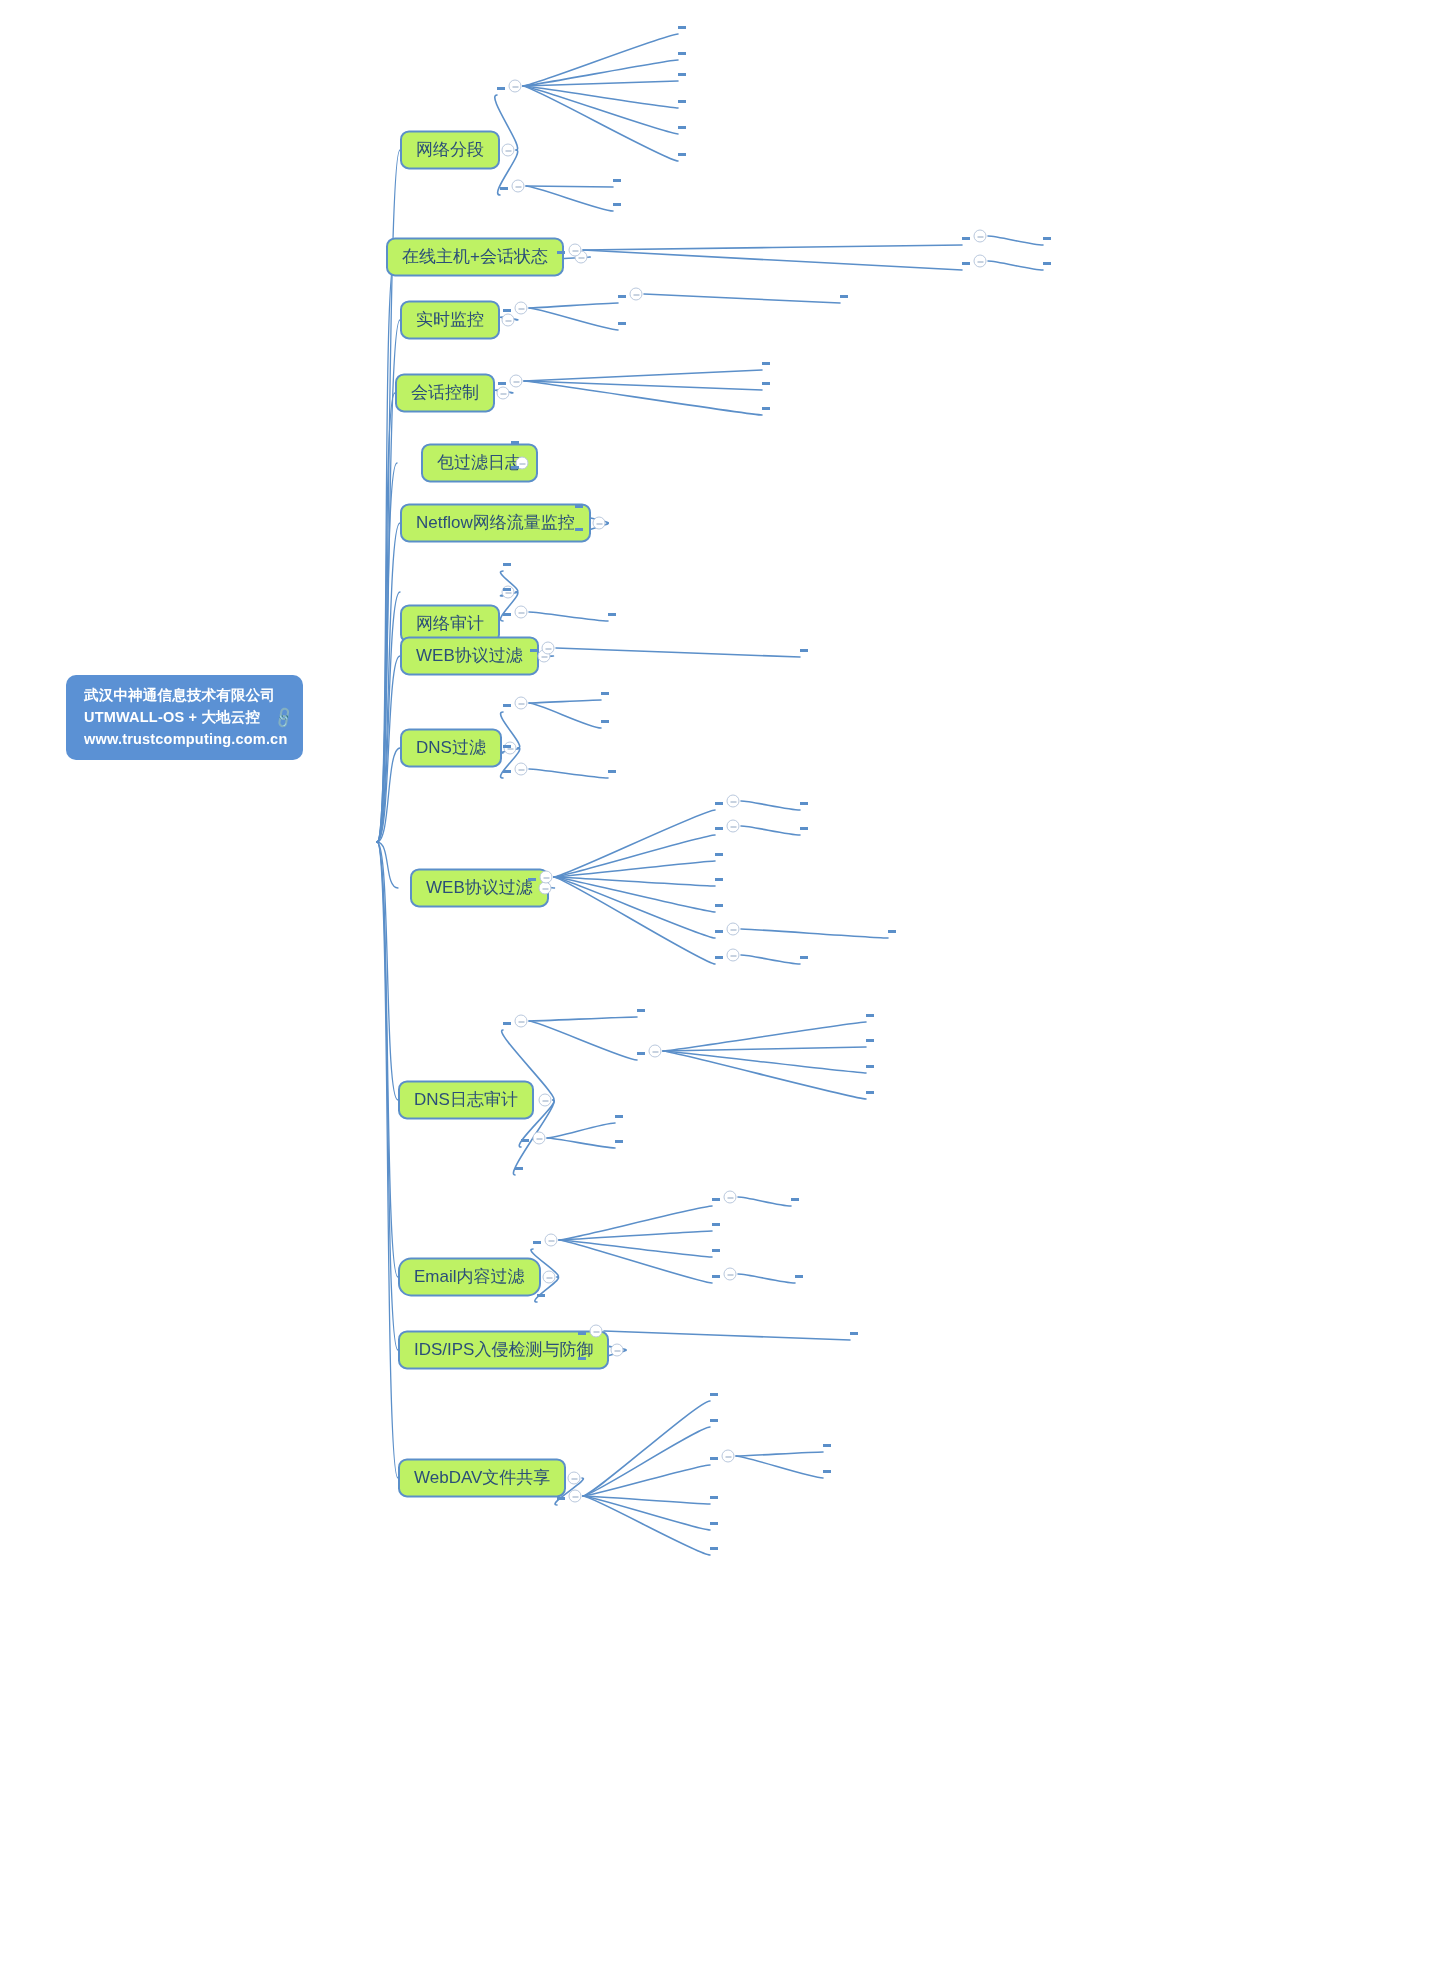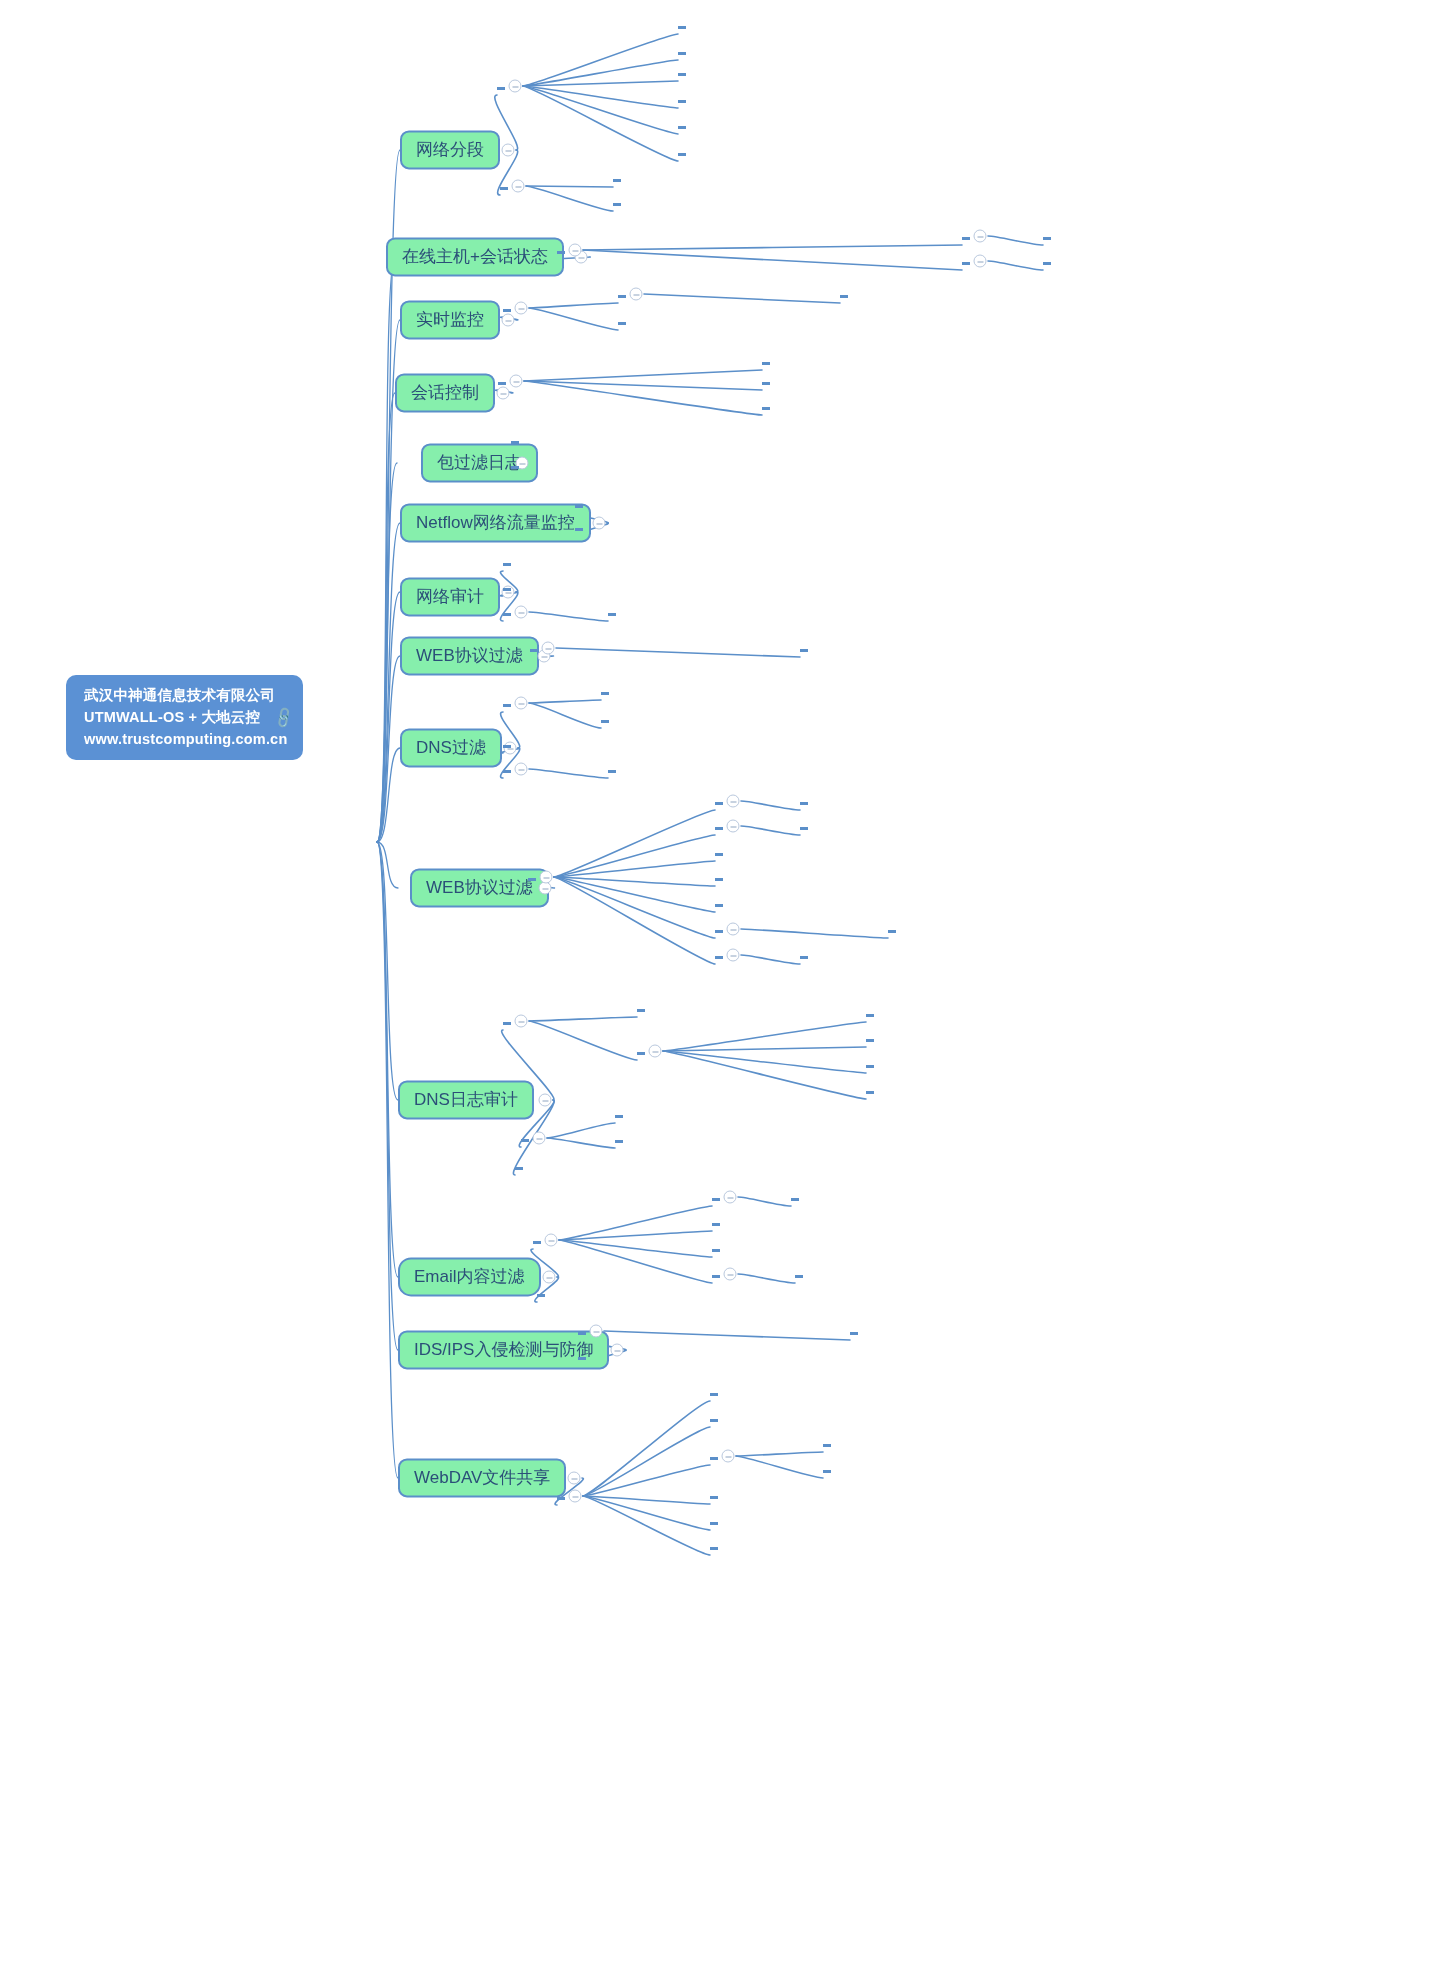--- a/index.html
+++ b/index.html
@@ -20,21 +20,21 @@
   .node {
     position: absolute;
     white-space: nowrap;
     font-size: 13.5px;
     color: #1a1a1a;
     line-height: 1.25;
     transform: translateY(-50%);
   }
   
   .lvl1 {
-    background: #86efac;
+    background: #bef264;
     border: 2px solid #5b8fc9;
     border-radius: 9px;
     padding: 7px 14px;
     font-size: 17px;
     color: #2b4f78;
     font-weight: 400;
   }
   
   .root {
     background: #dce6f2;
@@ -196,21 +196,21 @@
       <div>UTMWALL-OS + 大地云控</div>
       <div>www.trustcomputing.com.cn</div>
       <span class="link-glyph">🔗</span>
     </div>
     <div class="node lvl1" style="left: 400px; top: 150px;">网络分段</div>
     <div class="node lvl1" style="left: 386px; top: 257px;">在线主机+会话状态</div>
     <div class="node lvl1" style="left: 400px; top: 320px;">实时监控</div>
     <div class="node lvl1" style="left: 395px; top: 393px;">会话控制</div>
     <div class="node lvl1" style="left: 397px; top: 463px; margin-left: 24px;">包过滤日志</div>
     <div class="node lvl1" style="left: 400px; top: 523px;">Netflow网络流量监控</div>
-    <div class="node lvl1" style="left: 400px; top: 597px;">网络审计</div>
+    <div class="node lvl1" style="left: 400px; top: 624px;">网络审计</div>
     <div class="node lvl1" style="left: 400px; top: 656px;">WEB协议过滤</div>
     <div class="node lvl1" style="left: 400px; top: 748px;">DNS过滤</div>
     <div class="node lvl1" style="left: 410px; top: 888px;">WEB协议过滤</div>
     <div class="node lvl1" style="left: 398px; top: 1100px;">DNS日志审计</div>
     <div class="node lvl1" style="left: 398px; top: 1277px; border-radius: 13px;">Email内容过滤</div>
     <div class="node lvl1" style="left: 398px; top: 1350px;">IDS/IPS入侵检测与防御</div>
     <div class="node lvl1" style="left: 398px; top: 1478px;">WebDAV文件共享</div>
     <div class="toggle" style="left: 508px; top: 150px;"></div>
     <div class="node leaf" style="left: 497px; top: 86px;"></div>
     <div class="toggle" style="left: 515px; top: 86px;"></div>

